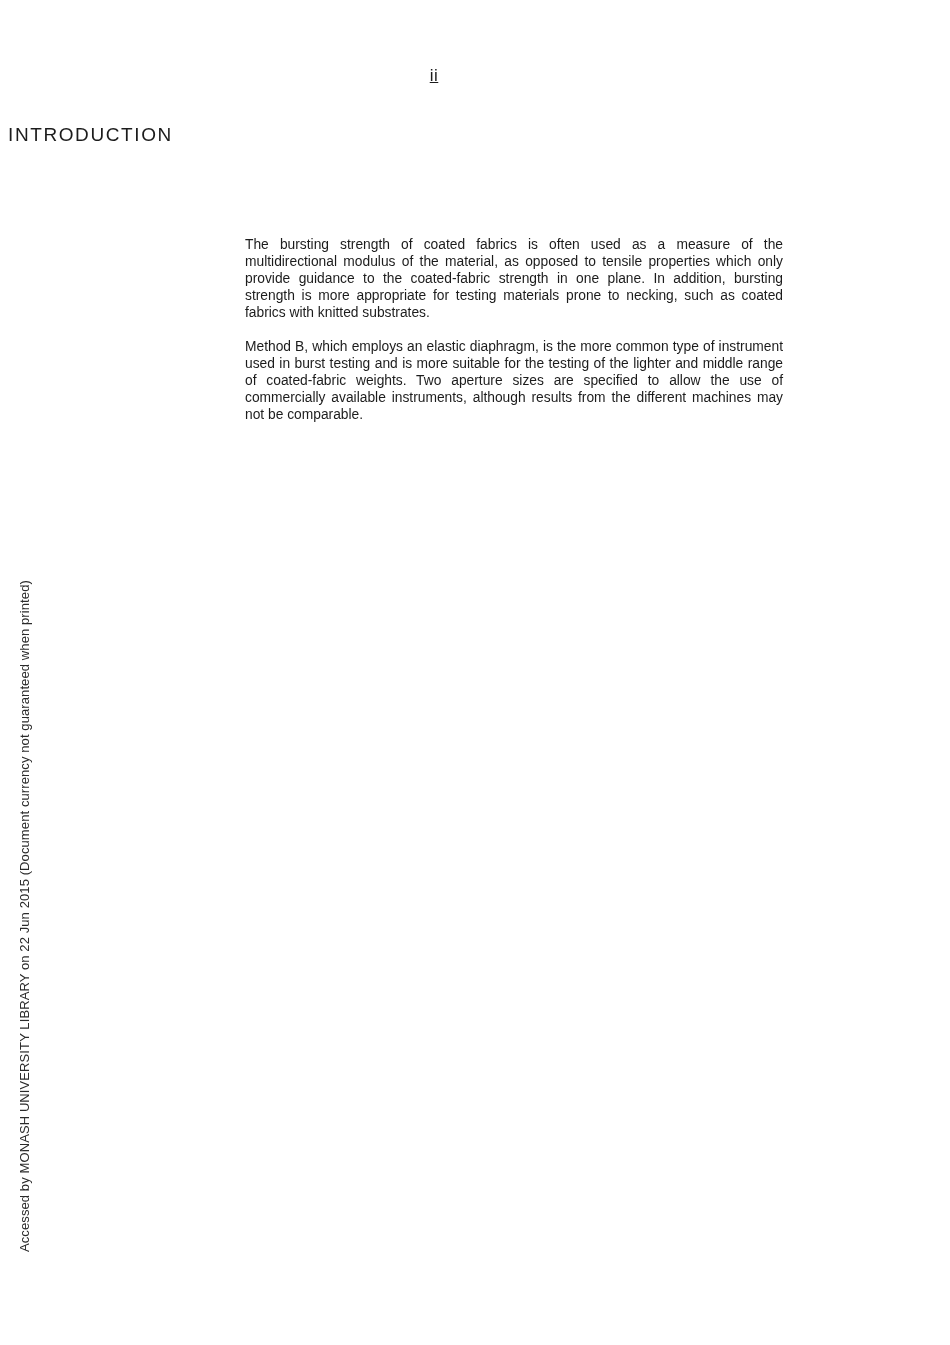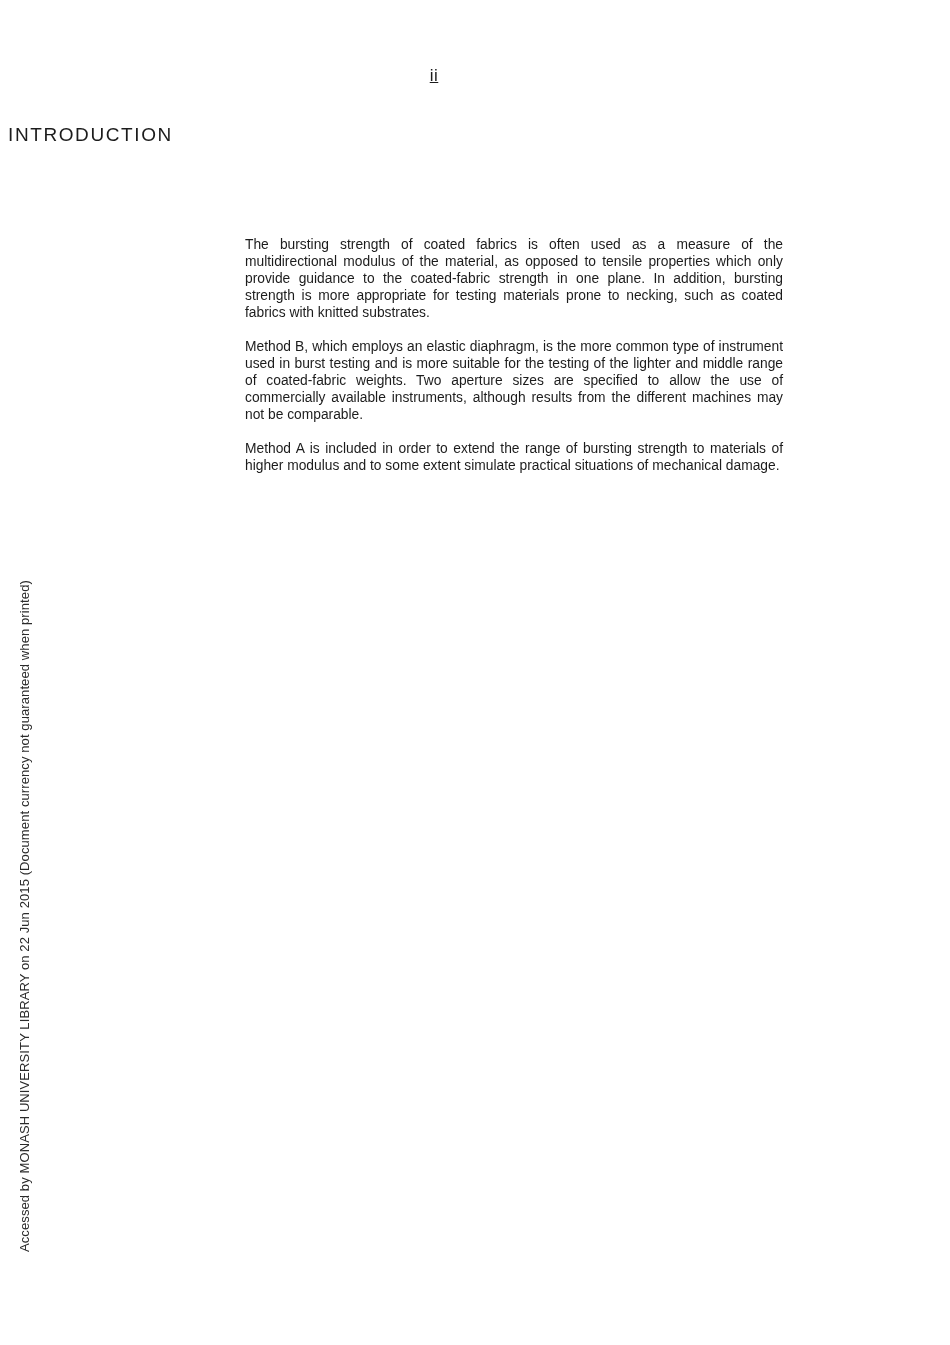--- a/index.html
+++ b/index.html
@@ -71,16 +71,15 @@
 
   <div class="watermark">Accessed by MONASH UNIVERSITY LIBRARY on 22 Jun 2015 (Document currency not guaranteed when printed)</div>
 
   <div class="page-number">ii</div>
 
   <h1 class="heading">INTRODUCTION</h1>
 
   <div class="content">
       <p>The bursting strength of coated fabrics is often used as a measure of the multidirectional modulus of the material, as opposed to tensile properties which only provide guidance to the coated-fabric strength in one plane. In addition, bursting strength is more appropriate for testing materials prone to necking, such as coated fabrics with knitted substrates.</p>
       <p>Method B, which employs an elastic diaphragm, is the more common type of instrument used in burst testing and is more suitable for the testing of the lighter and middle range of coated-fabric weights. Two aperture sizes are specified to allow the use of commercially available instruments, although results from the different machines may not be comparable.</p>
-      <p>Method A is included in order to extend the range of bursting strength to materials of higher modulus and to some extent simulate practical situations of mechanical damage.</p>
     </div>
 
 </div>
 
 </body></html>

